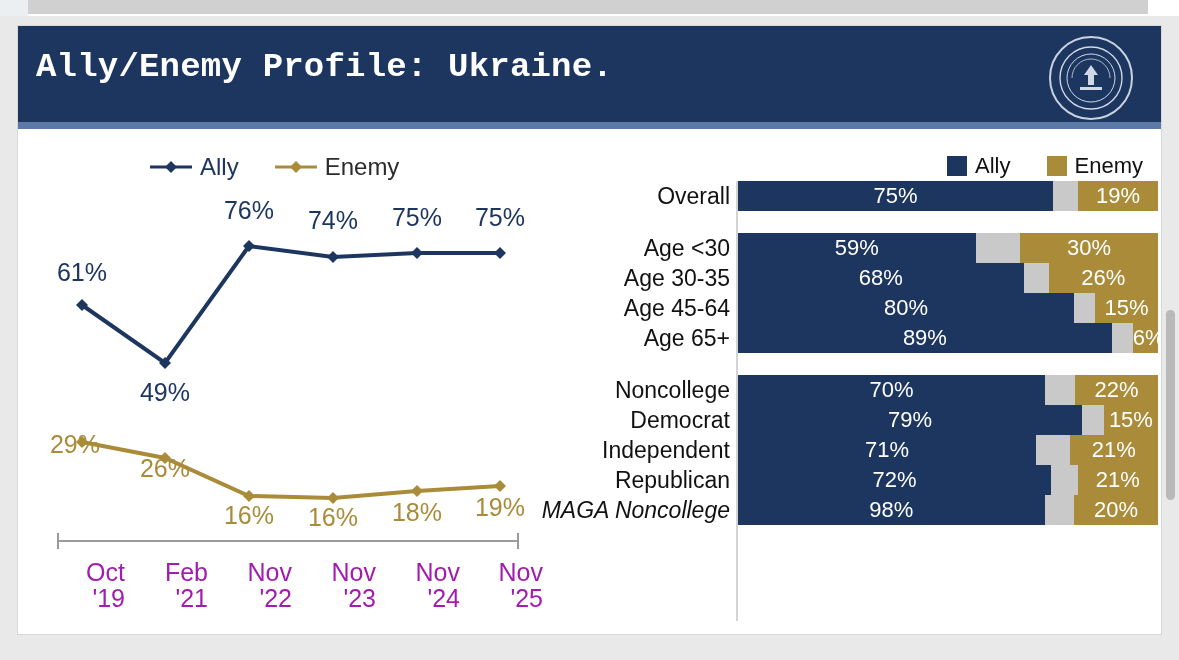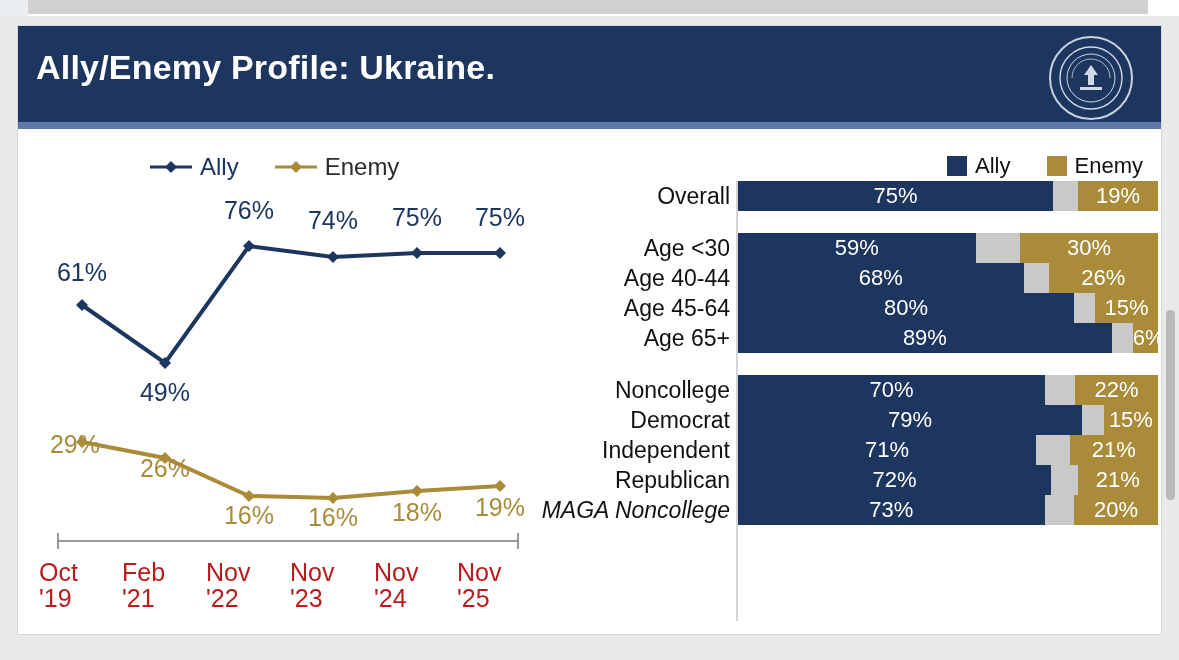--- a/index.html
+++ b/index.html
@@ -47,20 +47,21 @@
     width: 1143px; height: 96px;
     background: #1d3660;
   }
   .hdr-title {
     position: absolute;
     left: 18px; top: 22px;
     font-size: 34px;
     font-weight: bold;
     color: #ffffff;
     letter-spacing: 0.2px;
+    font-family: Liberation Mono, monospace;
   }
   .hdr-rule {
     position: absolute;
     left: 0; top: 96px; width: 1143px; height: 7px;
     background: #5b7aa8;
   }
   .seal {
     position: absolute;
     right: 28px; top: 10px;
     width: 80px; height: 80px;
@@ -93,23 +94,23 @@
   .lc-legend .lbl-enemy { color: #2b2b2b; }
   .lc-svg { position: absolute; left: 0; top: 0; }
   .lc-xlabels {
     position: absolute;
     left: 10px; top: 430px;
     width: 480px; height: 70px;
   }
   .lc-xlabel {
     position: absolute;
     width: 86px;
-    text-align: left;
+    text-align: right;
     font-size: 25px;
-    color: #b91c1c;
+    color: #a21caf;
     line-height: 1.05;
   }
   
   .barschart {
     position: absolute;
     left: 512px; top: 0;
     width: 631px; height: 505px;
   }
   .bc-legend {
     position: absolute; right: 18px; top: 24px;
@@ -308,21 +309,21 @@
                 <div class="seg seg-ally" style="width: 247.8px;">
                   <span>59%</span>
                 </div>
                 <div class="seg seg-mid" style="width: 46.2px;"></div>
                 <div class="seg seg-enemy" style="width: 126px; padding-left: 17px;">
                   <span>30%</span>
                 </div>
               </div>
             </div>
             <div class="bc-row">
-              <div class="bc-label">Age 40-44</div>
+              <div class="bc-label">Age 30-35</div>
               <div class="bc-track">
                 <div class="seg seg-ally" style="width: 285.6px;">
                   <span>68%</span>
                 </div>
                 <div class="seg seg-mid" style="width: 25.2px;"></div>
                 <div class="seg seg-enemy" style="width: 109.2px;">
                   <span>26%</span>
                 </div>
               </div>
             </div>
@@ -395,21 +396,21 @@
                 <div class="seg seg-mid" style="width: 29.4px;"></div>
                 <div class="seg seg-enemy" style="width: 88.2px;">
                   <span>21%</span>
                 </div>
               </div>
             </div>
             <div class="bc-row">
               <div class="bc-label italic">MAGA Noncollege</div>
               <div class="bc-track">
                 <div class="seg seg-ally" style="width: 306.6px;">
-                  <span>73%</span>
+                  <span>98%</span>
                 </div>
                 <div class="seg seg-mid" style="width: 29.4px;"></div>
                 <div class="seg seg-enemy" style="width: 84px;">
                   <span>20%</span>
                 </div>
               </div>
             </div>
           </div>
       </div>
 

